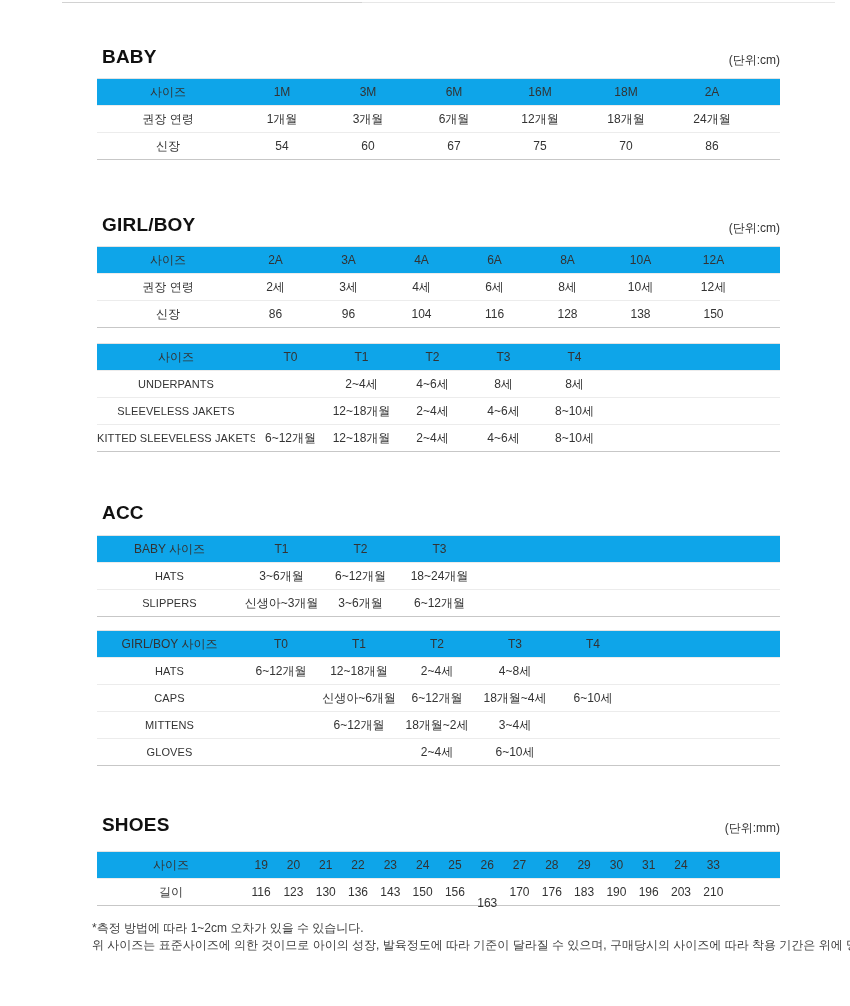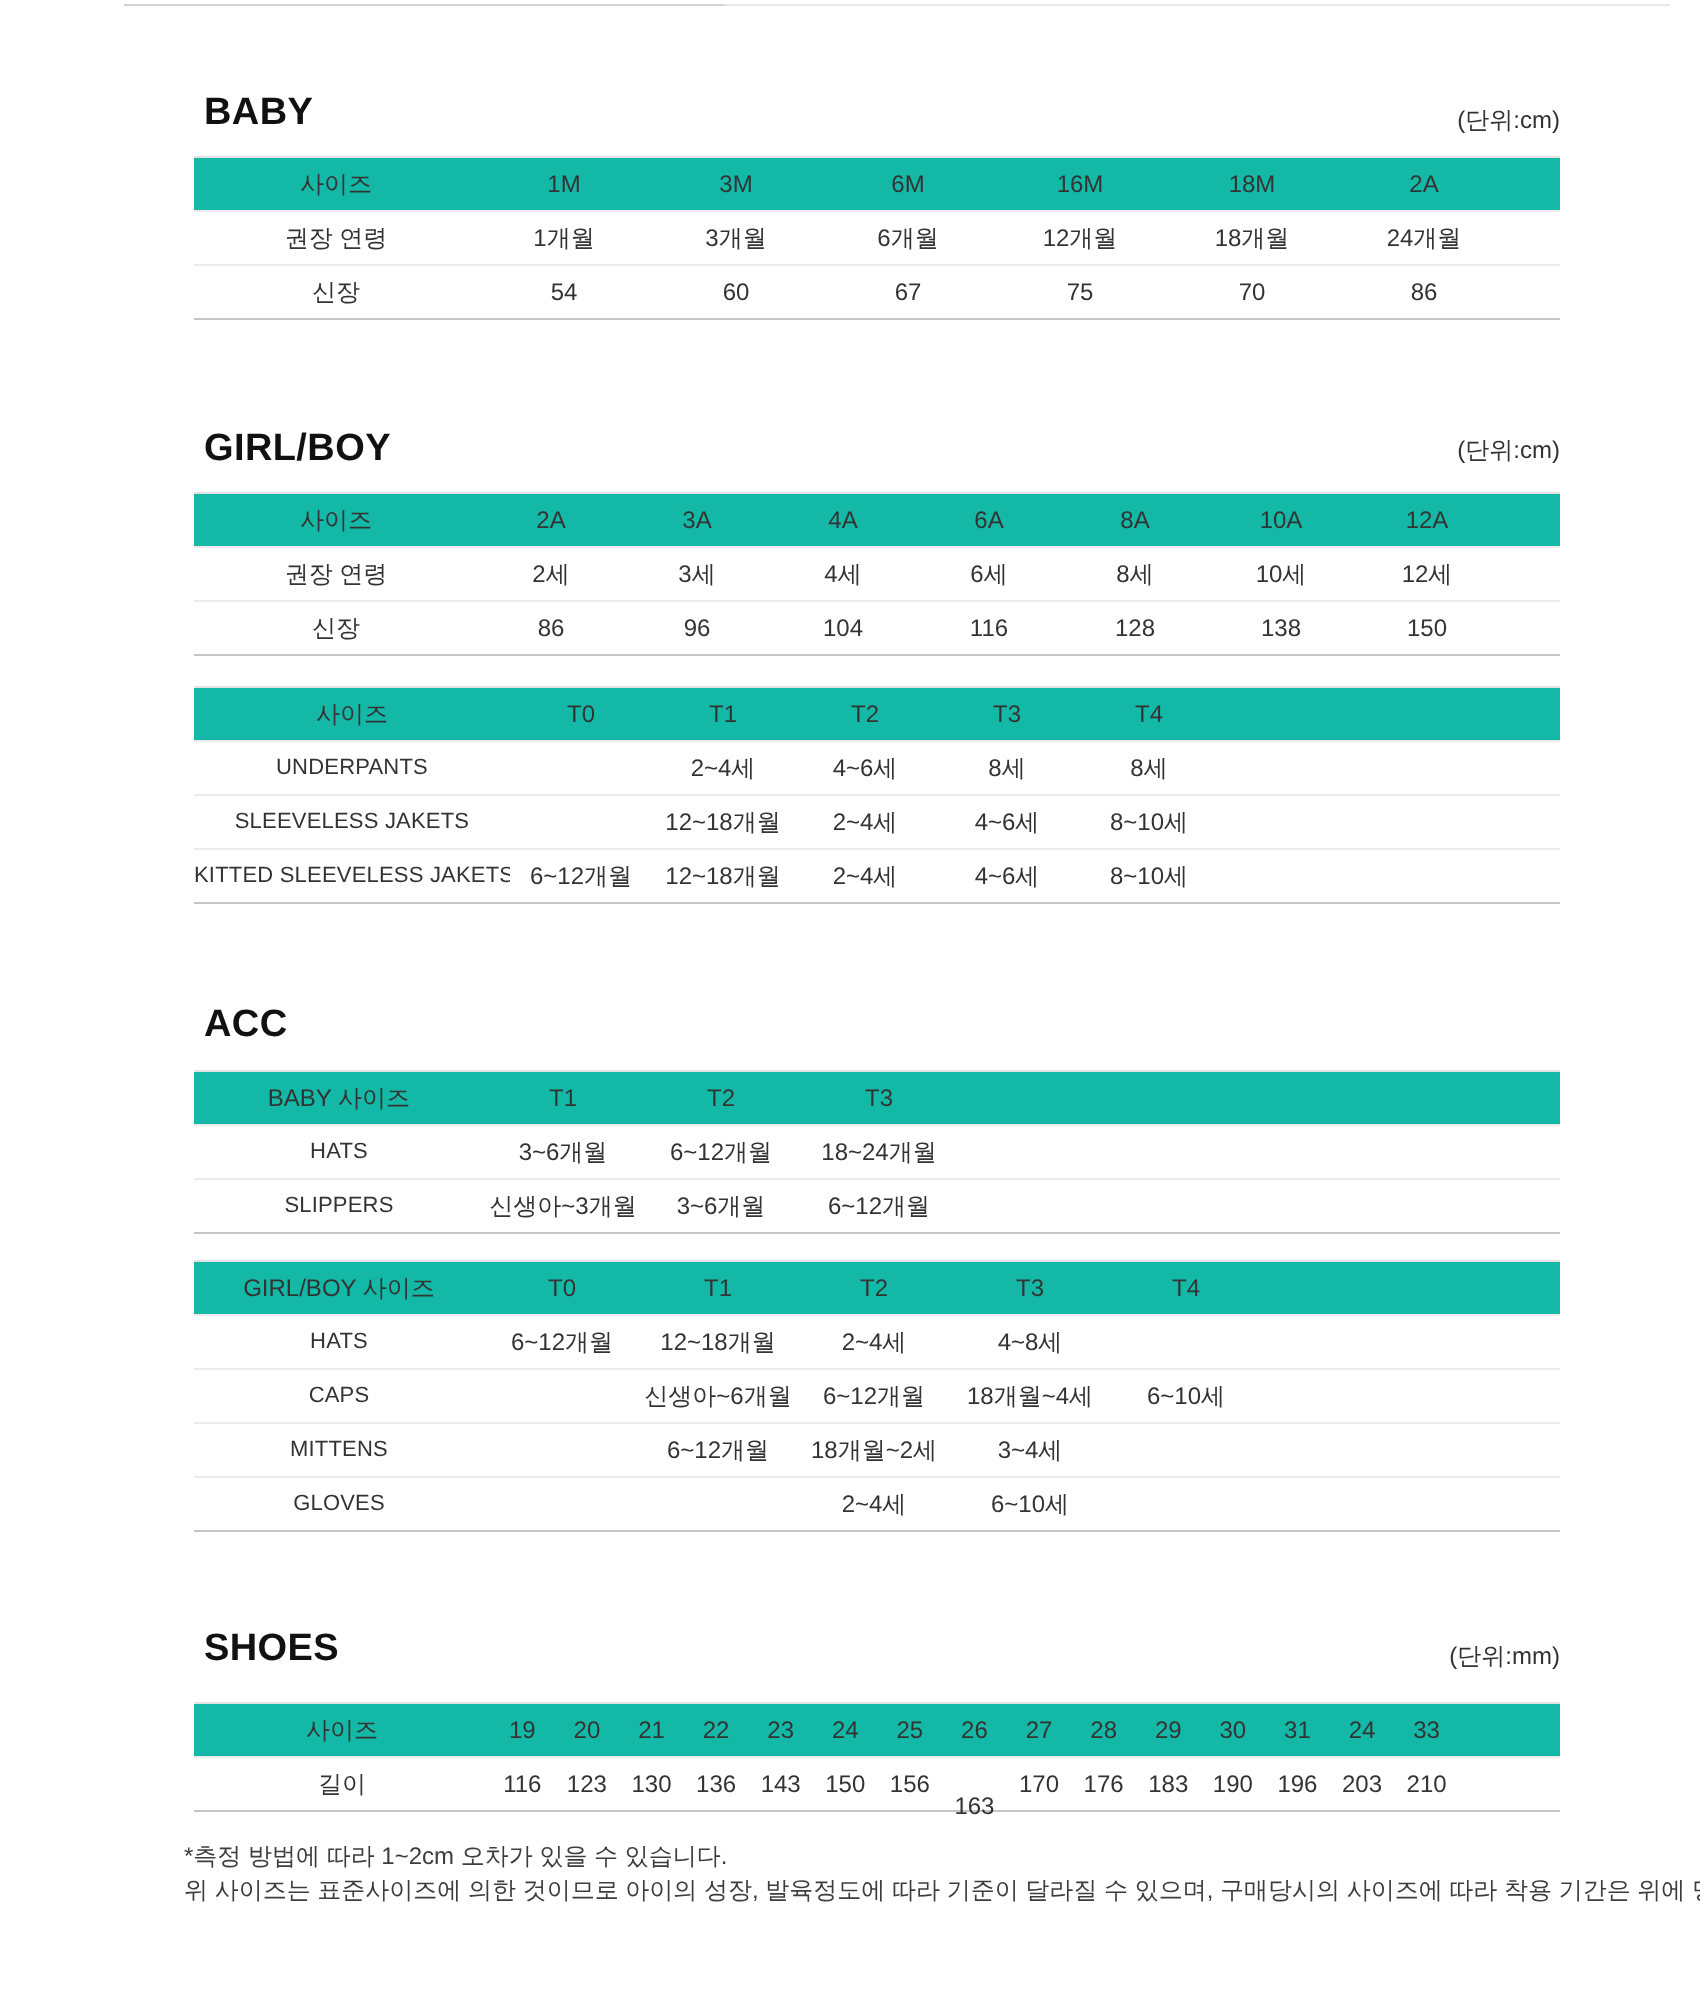--- a/index.html
+++ b/index.html
@@ -13,34 +13,34 @@
   .content{margin-left:97px;width:683px;}
   .section-header{display:flex;justify-content:space-between;align-items:flex-end;}
   .section-title{
     font-size:19px;font-weight:bold;color:#111;letter-spacing:0.2px;
     line-height:22px;margin:0;padding-left:5px;
   }
   .unit-label{font-size:12px;color:#333;line-height:16px;}
   .size-table{border-top:1px solid #e3e3e3;border-bottom:1px solid #c7c7c7;}
   .t-row{display:flex;align-items:center;height:26px;border-bottom:1px solid #ececec;}
   .t-row:last-child{border-bottom:none;}
-  .t-row.header{background:#14b8a6;}
+  .t-row.header{background:#0ea5e9;}
   .row-label{
     flex:0 0 auto;text-align:center;font-size:12px;color:#333;
     white-space:nowrap;overflow:hidden;
   }
   .row-label.latin{font-size:11px;letter-spacing:0.1px;}
   .t-cell{
     flex:0 0 auto;text-align:center;font-size:12px;color:#333;white-space:nowrap;
   }
   .t-fill{flex:1 1 auto;}
   
   #sec-baby .section-header{padding-top:46px;}
   #sec-baby .size-table{margin-top:10px;}
-  #sec-girlboy .section-header{padding-top:54px;align-items:center;}
+  #sec-girlboy .section-header{padding-top:54px;}
   #sec-girlboy .table-0{margin-top:10px;}
   #sec-girlboy .table-1{margin-top:15px;}
   #sec-acc .section-header{padding-top:50px;}
   #sec-acc .table-0{margin-top:11px;}
   #sec-acc .table-1{margin-top:13px;}
   #sec-shoes .section-header{padding-top:48px;}
   #sec-shoes .table-0{margin-top:15px;}
   .footnotes{margin-top:14px;margin-left:-5px;}
   .footnote{font-size:12px;color:#3d3d3d;line-height:17px;white-space:nowrap;}
 </style>

